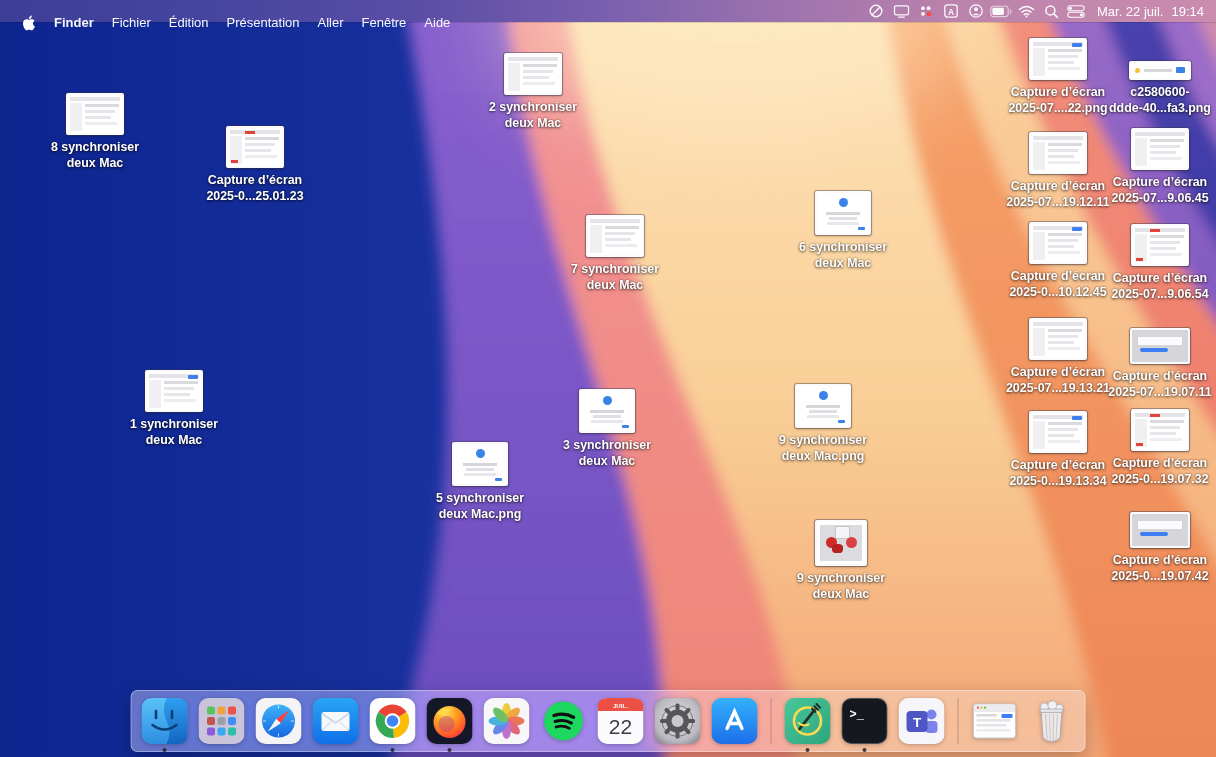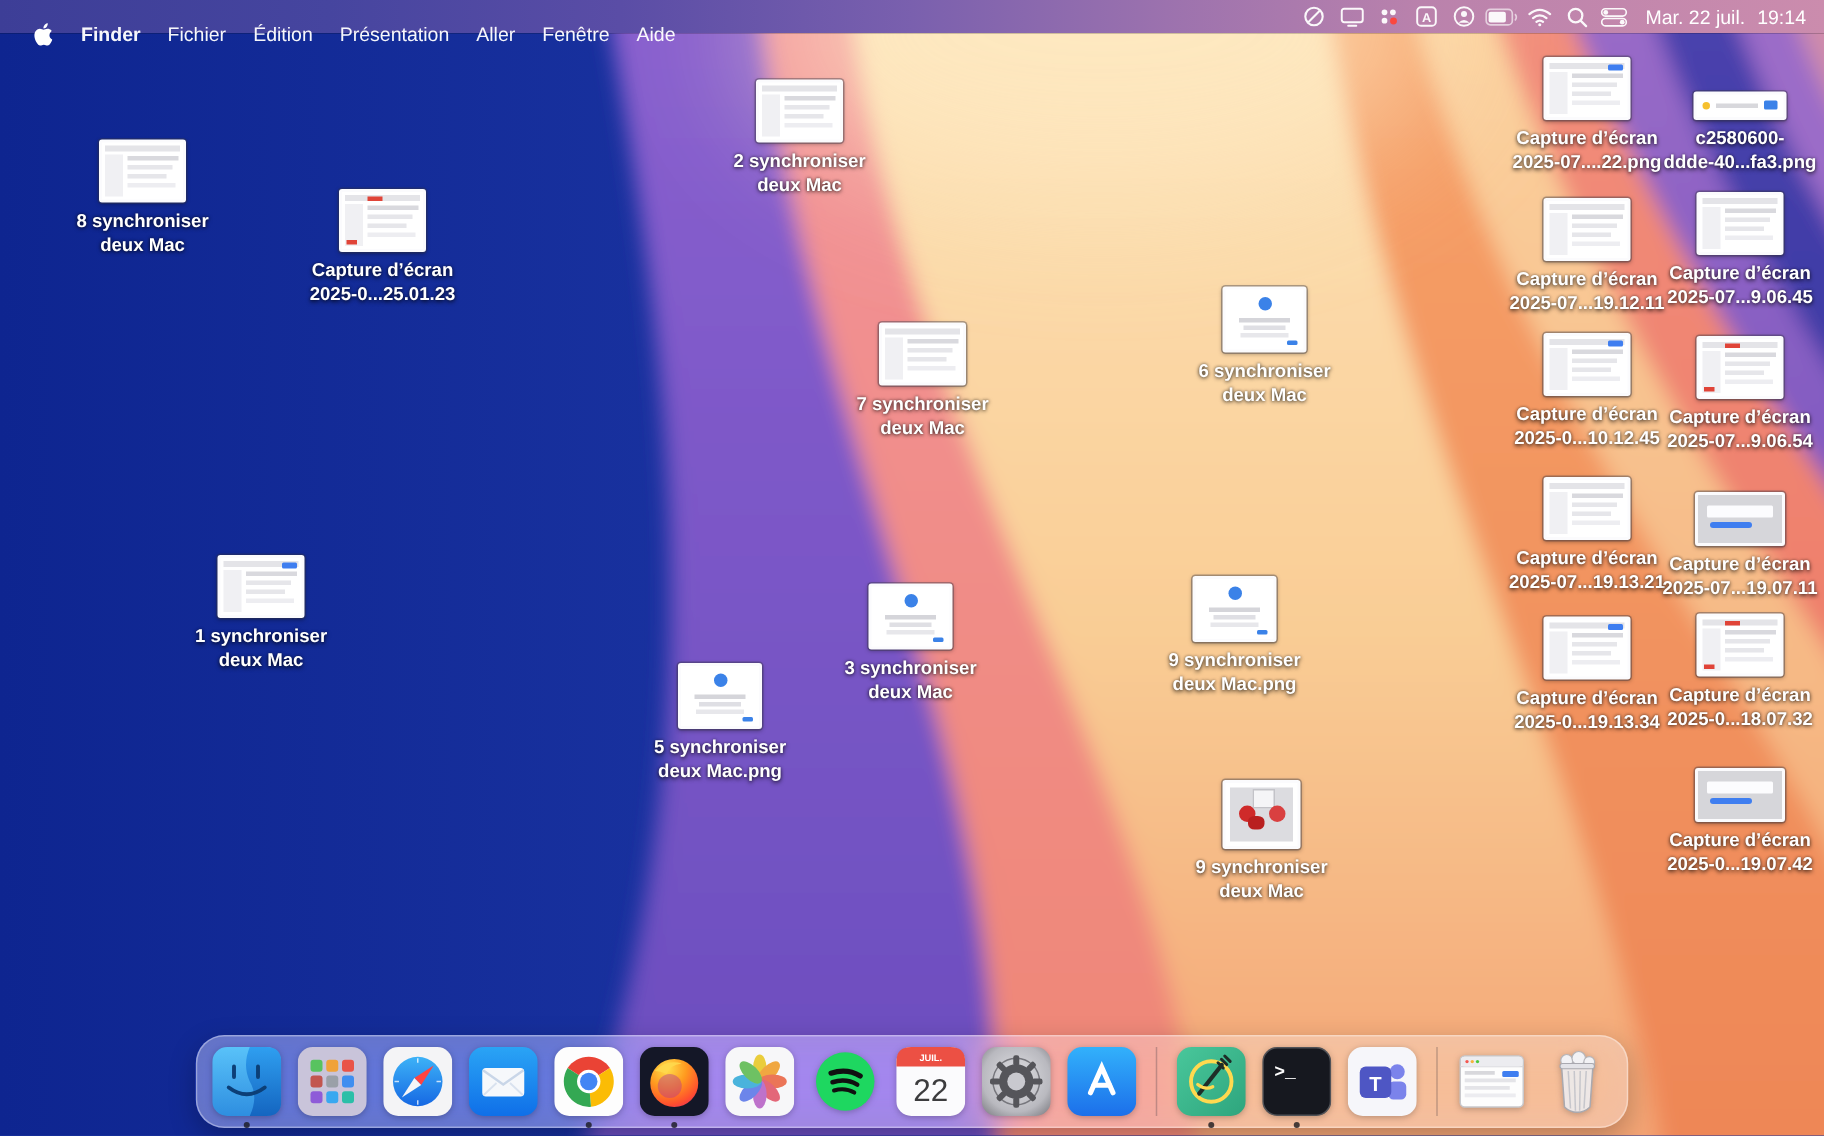--- a/index.html
+++ b/index.html
@@ -35,21 +35,21 @@
   .k-dialog{width:56px;height:32px;background:#d6d6da;}
   .k-red{width:48px;height:42px;}
   .k-art{background:none;border:none;box-shadow:none;border-radius:0;}
   .desk-label{margin-top:5px;font-size:12.4px;font-weight:700;color:#fff;text-align:center;line-height:1.26;
     text-shadow:0 1px 3px rgba(0,0,0,.65),0 0 2px rgba(0,0,0,.45);}
 
   
   #dock{position:absolute;bottom:5px;left:50%;transform:translateX(-50%);z-index:50;
     height:60px;display:flex;align-items:center;gap:11px;padding:0 10px;
     background:rgba(235,230,242,.40);
-    border:1px solid rgba(255,255,255,.35);border-radius:19px;
+    border:1px solid rgba(255,255,255,.35);border-radius:7px;
     backdrop-filter:blur(20px) saturate(1.5);-webkit-backdrop-filter:blur(20px) saturate(1.5);
     box-shadow:0 6px 18px rgba(0,0,0,.25);}
   .dock-item{width:46px;height:46px;position:relative;flex:none;}
   .dock-item svg{display:block;width:46px;height:46px;filter:drop-shadow(0 1px 2px rgba(0,0,0,.25));}
   .dock-sep{width:1px;height:46px;background:rgba(50,50,60,.28);margin:0 2px;flex:none;}
   .dock-dot{position:absolute;left:50%;bottom:-8px;transform:translateX(-50%);
     width:4px;height:4px;border-radius:50%;background:rgba(25,25,30,.8);}
 </style>
 </head>
 <body>
@@ -504,21 +504,21 @@
           <i style="position:absolute;left:17px;right:3px;top:9px;height:3px;background:#d9d9de"></i>
           <i style="position:absolute;left:17px;right:7px;top:15px;height:3px;background:#e6e6ea"></i>
           <i style="position:absolute;left:17px;right:11px;top:21px;height:3px;background:#e6e6ea"></i>
           <i style="position:absolute;left:17px;right:5px;top:27px;height:3px;background:#ededf1"></i>
           <i style="position:absolute;left:17px;top:3px;width:10px;height:3px;background:#e04438"></i>
           <i style="position:absolute;left:3px;bottom:3px;width:7px;height:3px;background:#e04438"></i>
         </div>
       </div>
       <div class="desk-label">
         <div>Capture d’écran</div>
-        <div>2025-0...18.07.32</div>
+        <div>2025-0...19.07.32</div>
       </div>
     </div>
     <div class="desk-icon" style="left: 1100px; top: 480px;">
       <div class="thumb-box">
         <div class="thumb k-dialog">
           <i style="position:absolute;left:6px;right:6px;top:7px;height:8px;background:#fcfcfe;border:1px solid #b9b9bе;border-radius:1px"></i>
           <i style="position:absolute;left:8px;right:20px;top:18px;height:4px;background:#3f7ef0;border-radius:2px"></i>
         </div>
       </div>
       <div class="desk-label">

